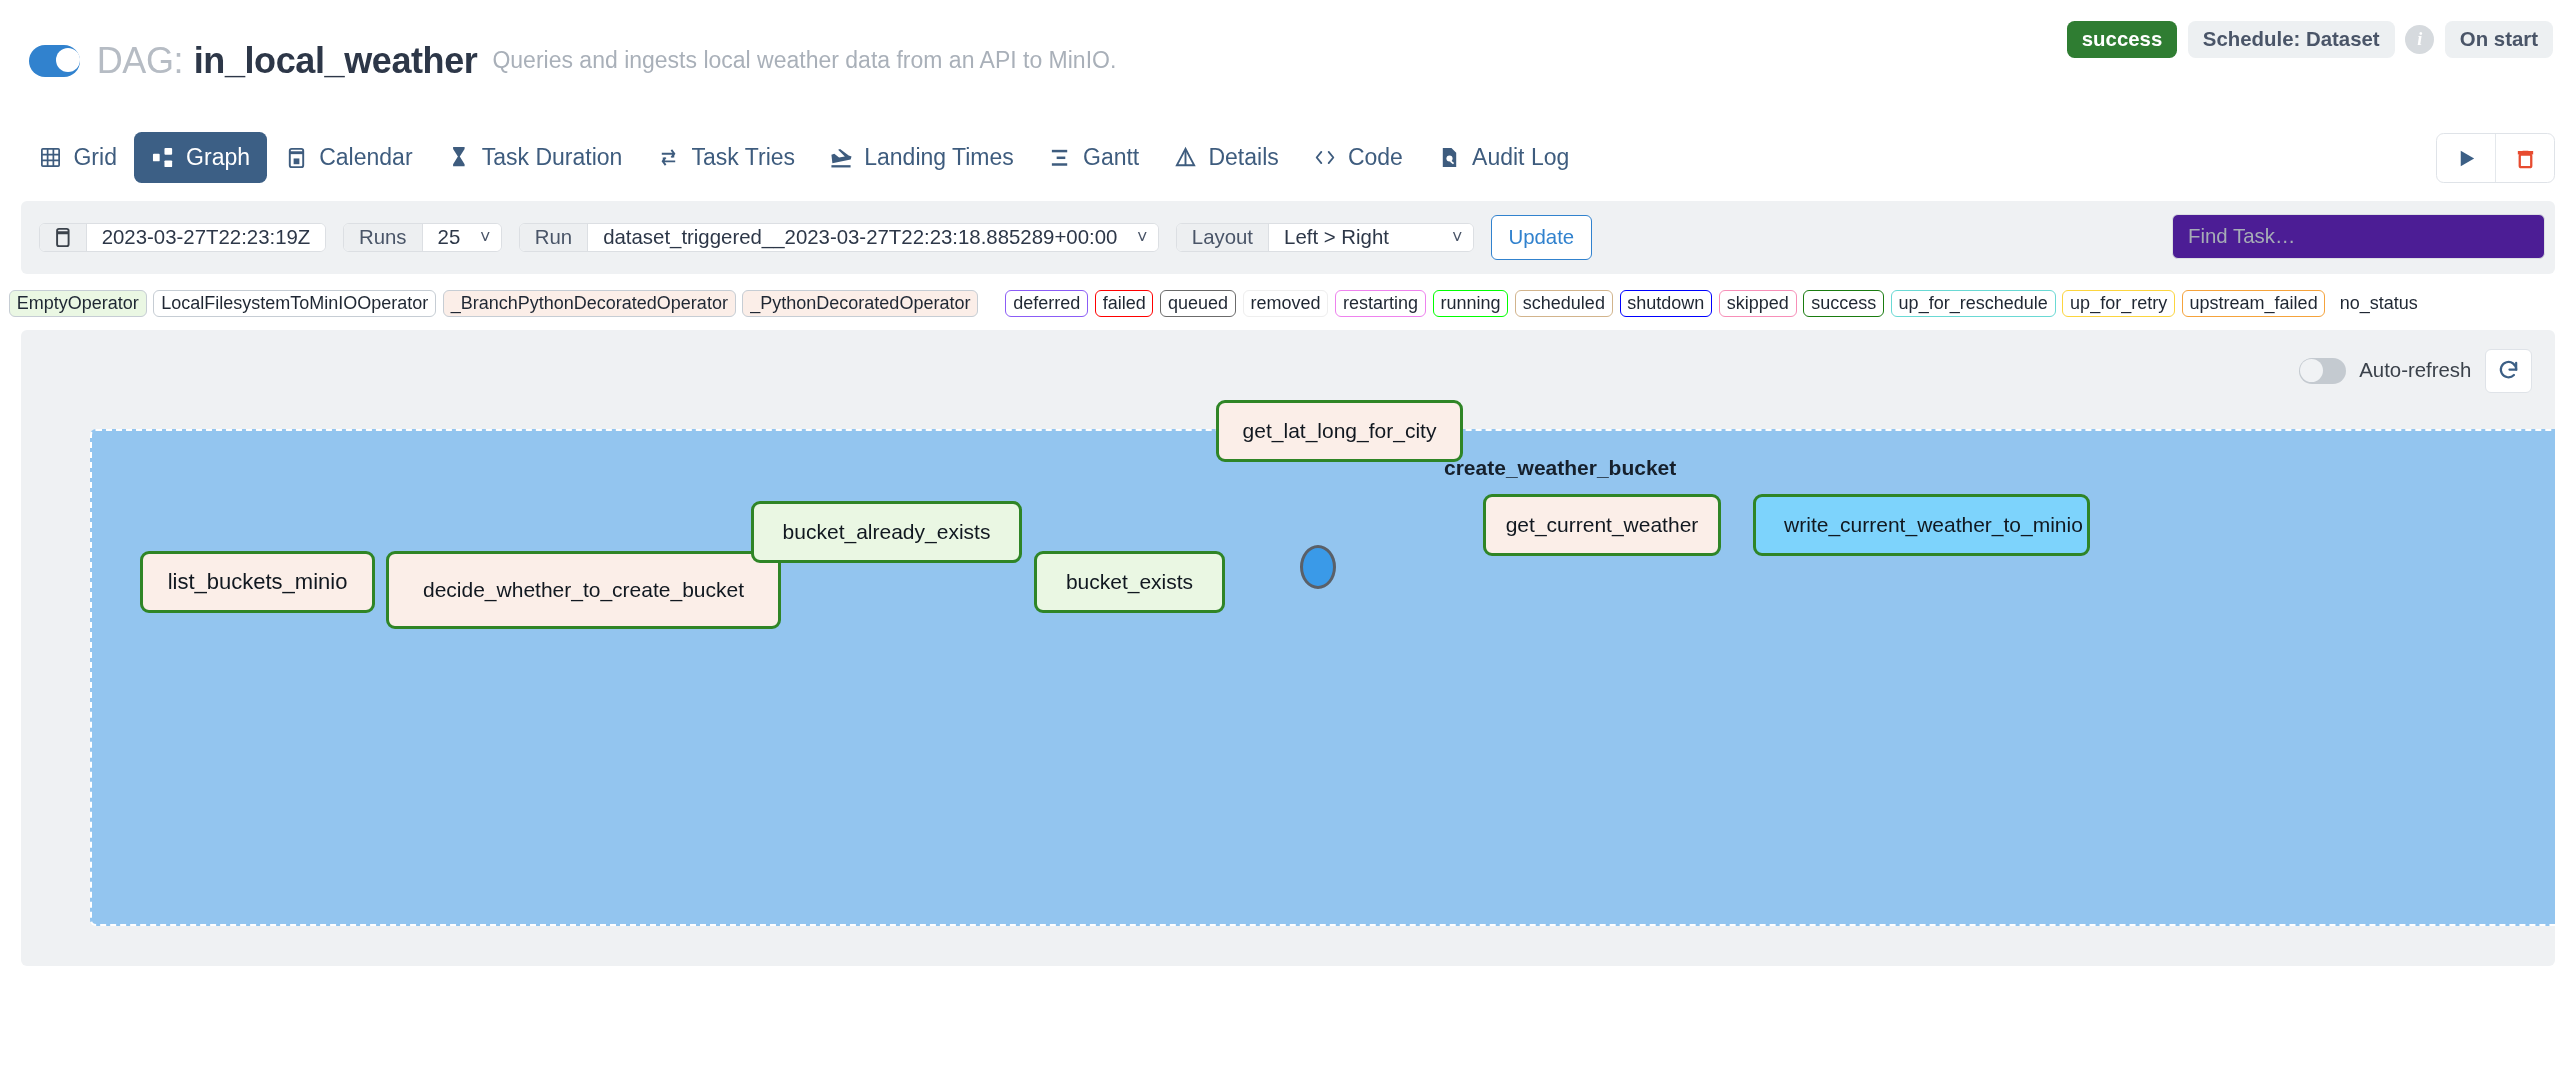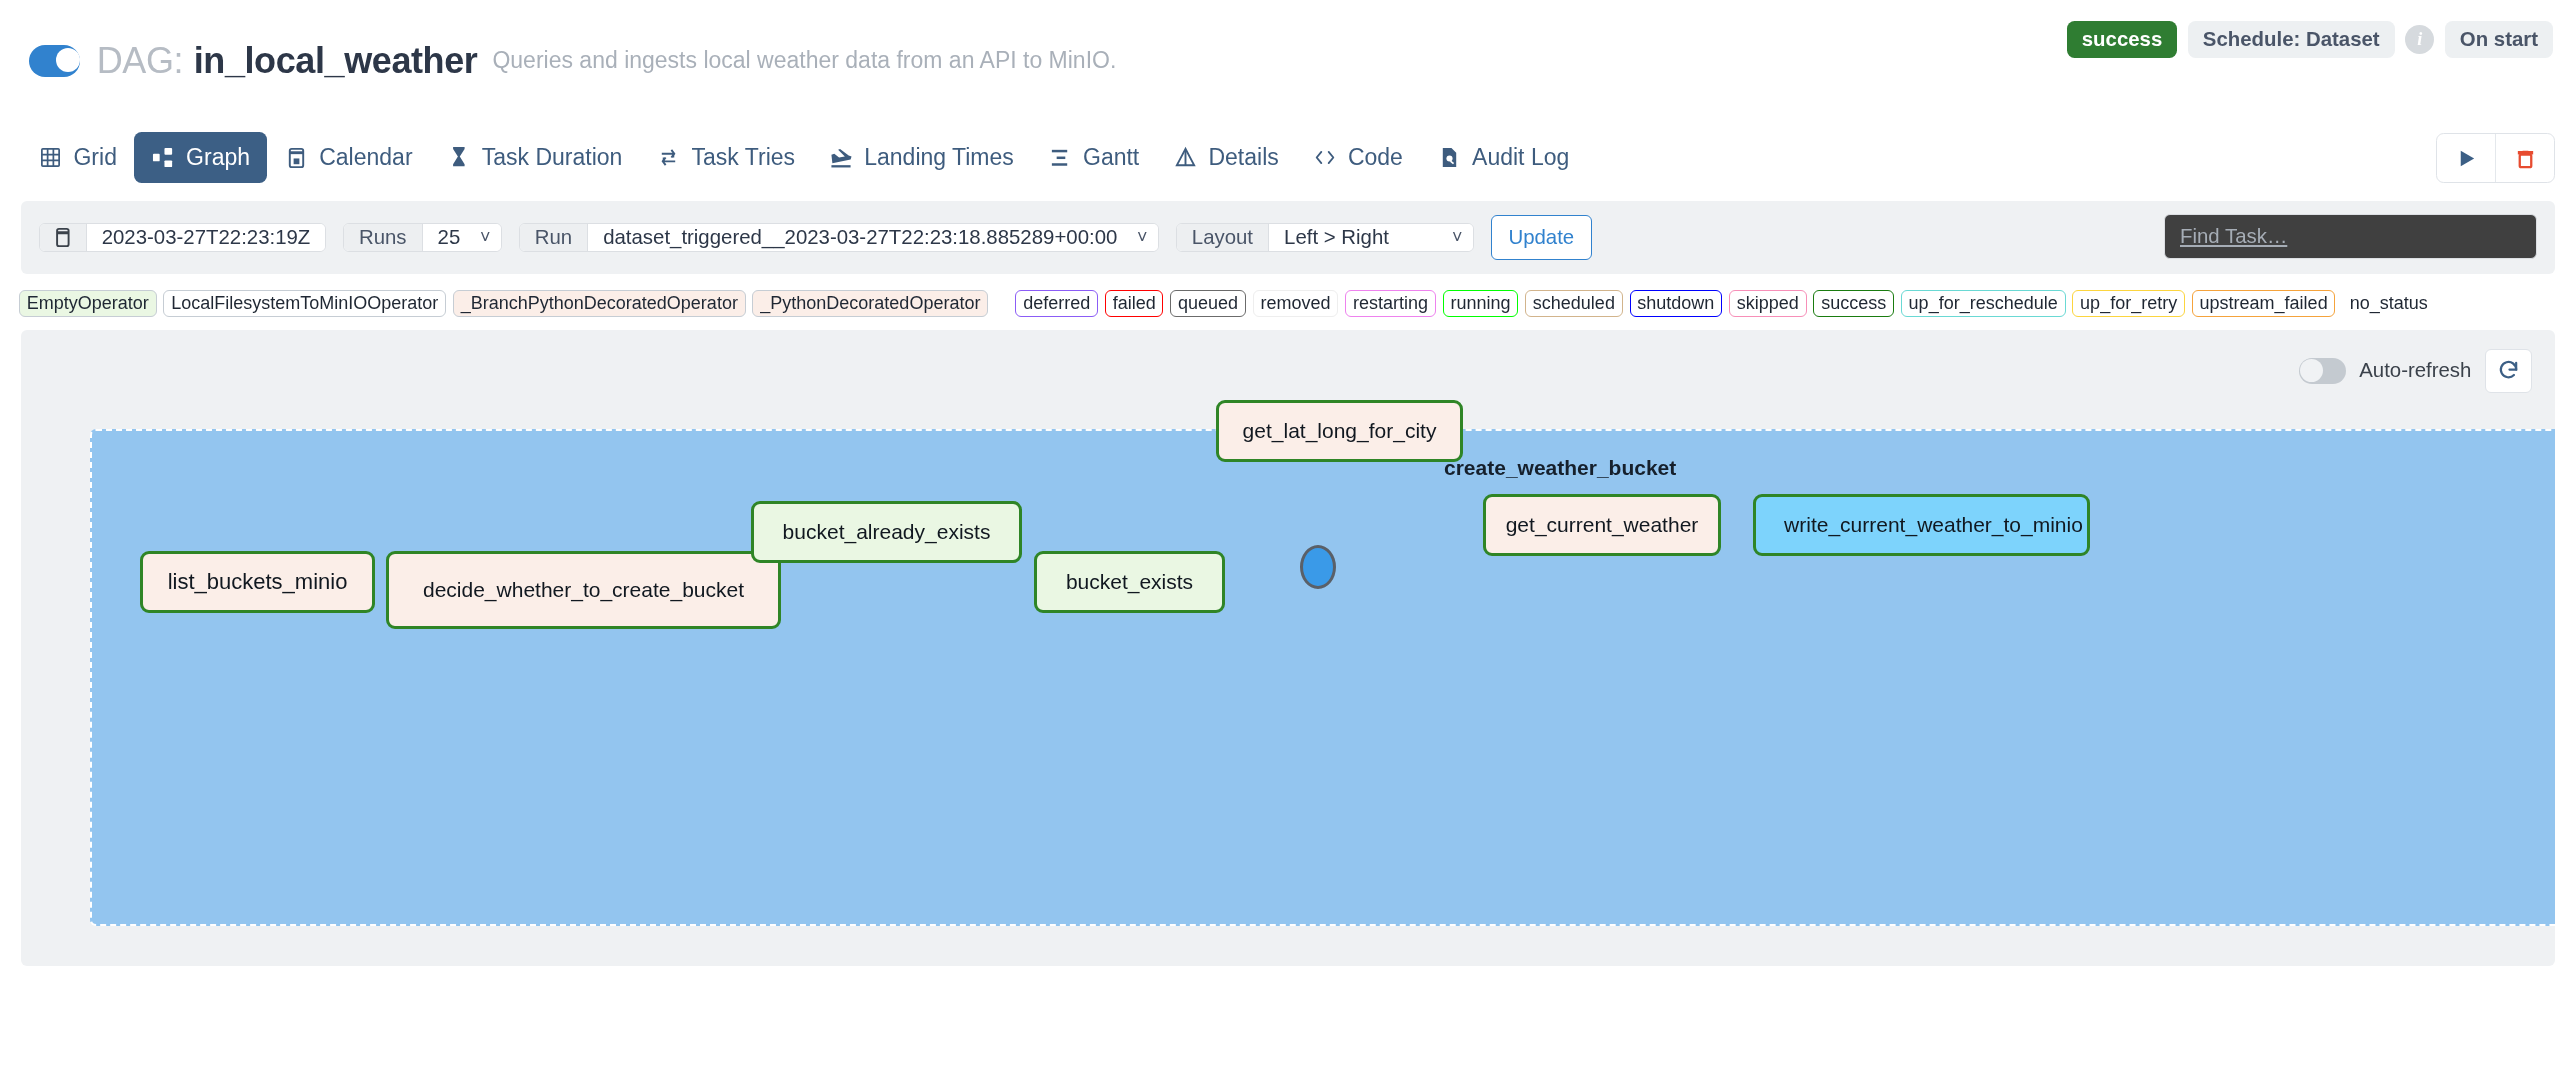--- a/index.html
+++ b/index.html
@@ -136,31 +136,31 @@
   .sel .chev { color:#4a5568; font-size: 18px; }
   .update-btn {
     margin-left: 16.7px;
     height: 45px;
     border:0.8px solid #3182ce; border-radius:6px;
     background:#fff; color:#3182ce;
     font-size:20.4px; padding: 0 16.7px;
     display:flex; align-items:center; cursor:pointer;
   }
   .find-task {
-    position:absolute; right:18px; top:13.6px;
+    position:absolute; right:10px; top:13.6px;
     width: 373px; height:45px;
-    background:#404040; border:0.8px solid #dcdfe3; border-radius:6px;
+    background:#4c1d95; border:0.8px solid #dcdfe3; border-radius:6px;
     display:flex; align-items:center; padding: 0 15px;
-    font-size:20.4px; color:#a6adb6;text-decoration:underline;
+    font-size:20.4px; color:#a6adb6;
   }
 
   
   .legend {
     margin: 10.6px 0 0 0;
-    padding: 0 19px;
+    padding: 0 9px;
     height: 38px;
     display:flex; align-items:center;
     gap: 6.8px;
     font-size: 0;
   }
   .lg {
     display:inline-flex; align-items:center; justify-content:center;
     height: 27px; padding: 0 6.8px;
     border-radius: 6px; border: 1.5px solid #cbd0d6;
     font-size: 18px; color:#1f2733; white-space:nowrap;

